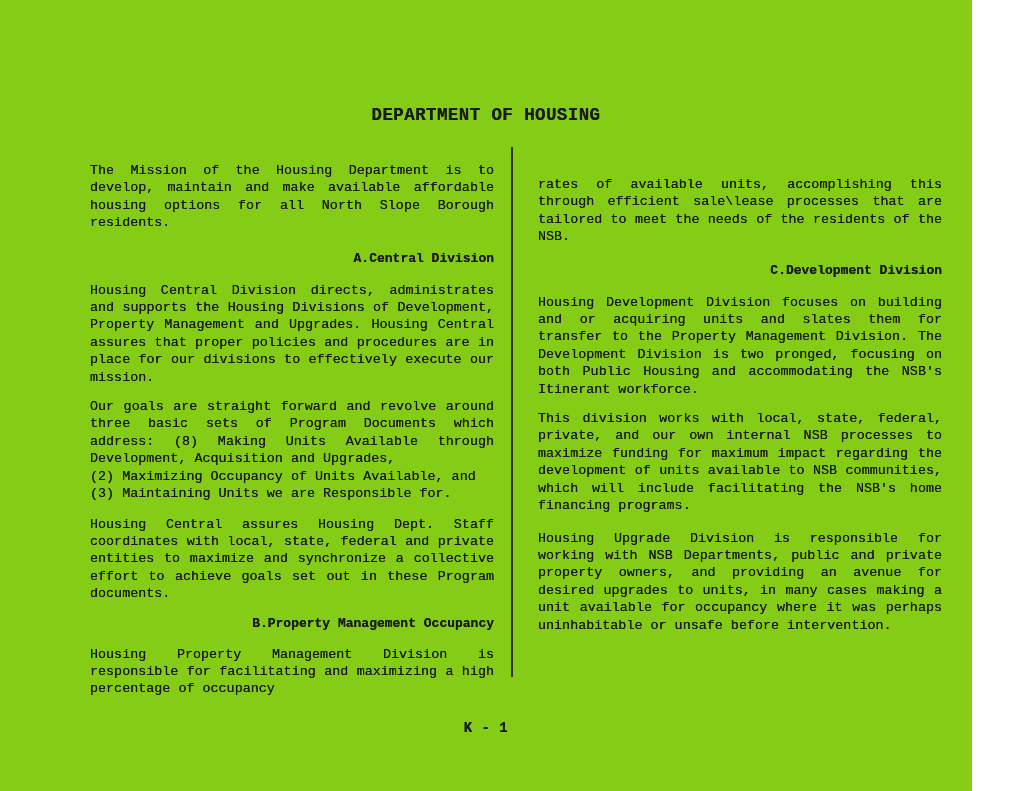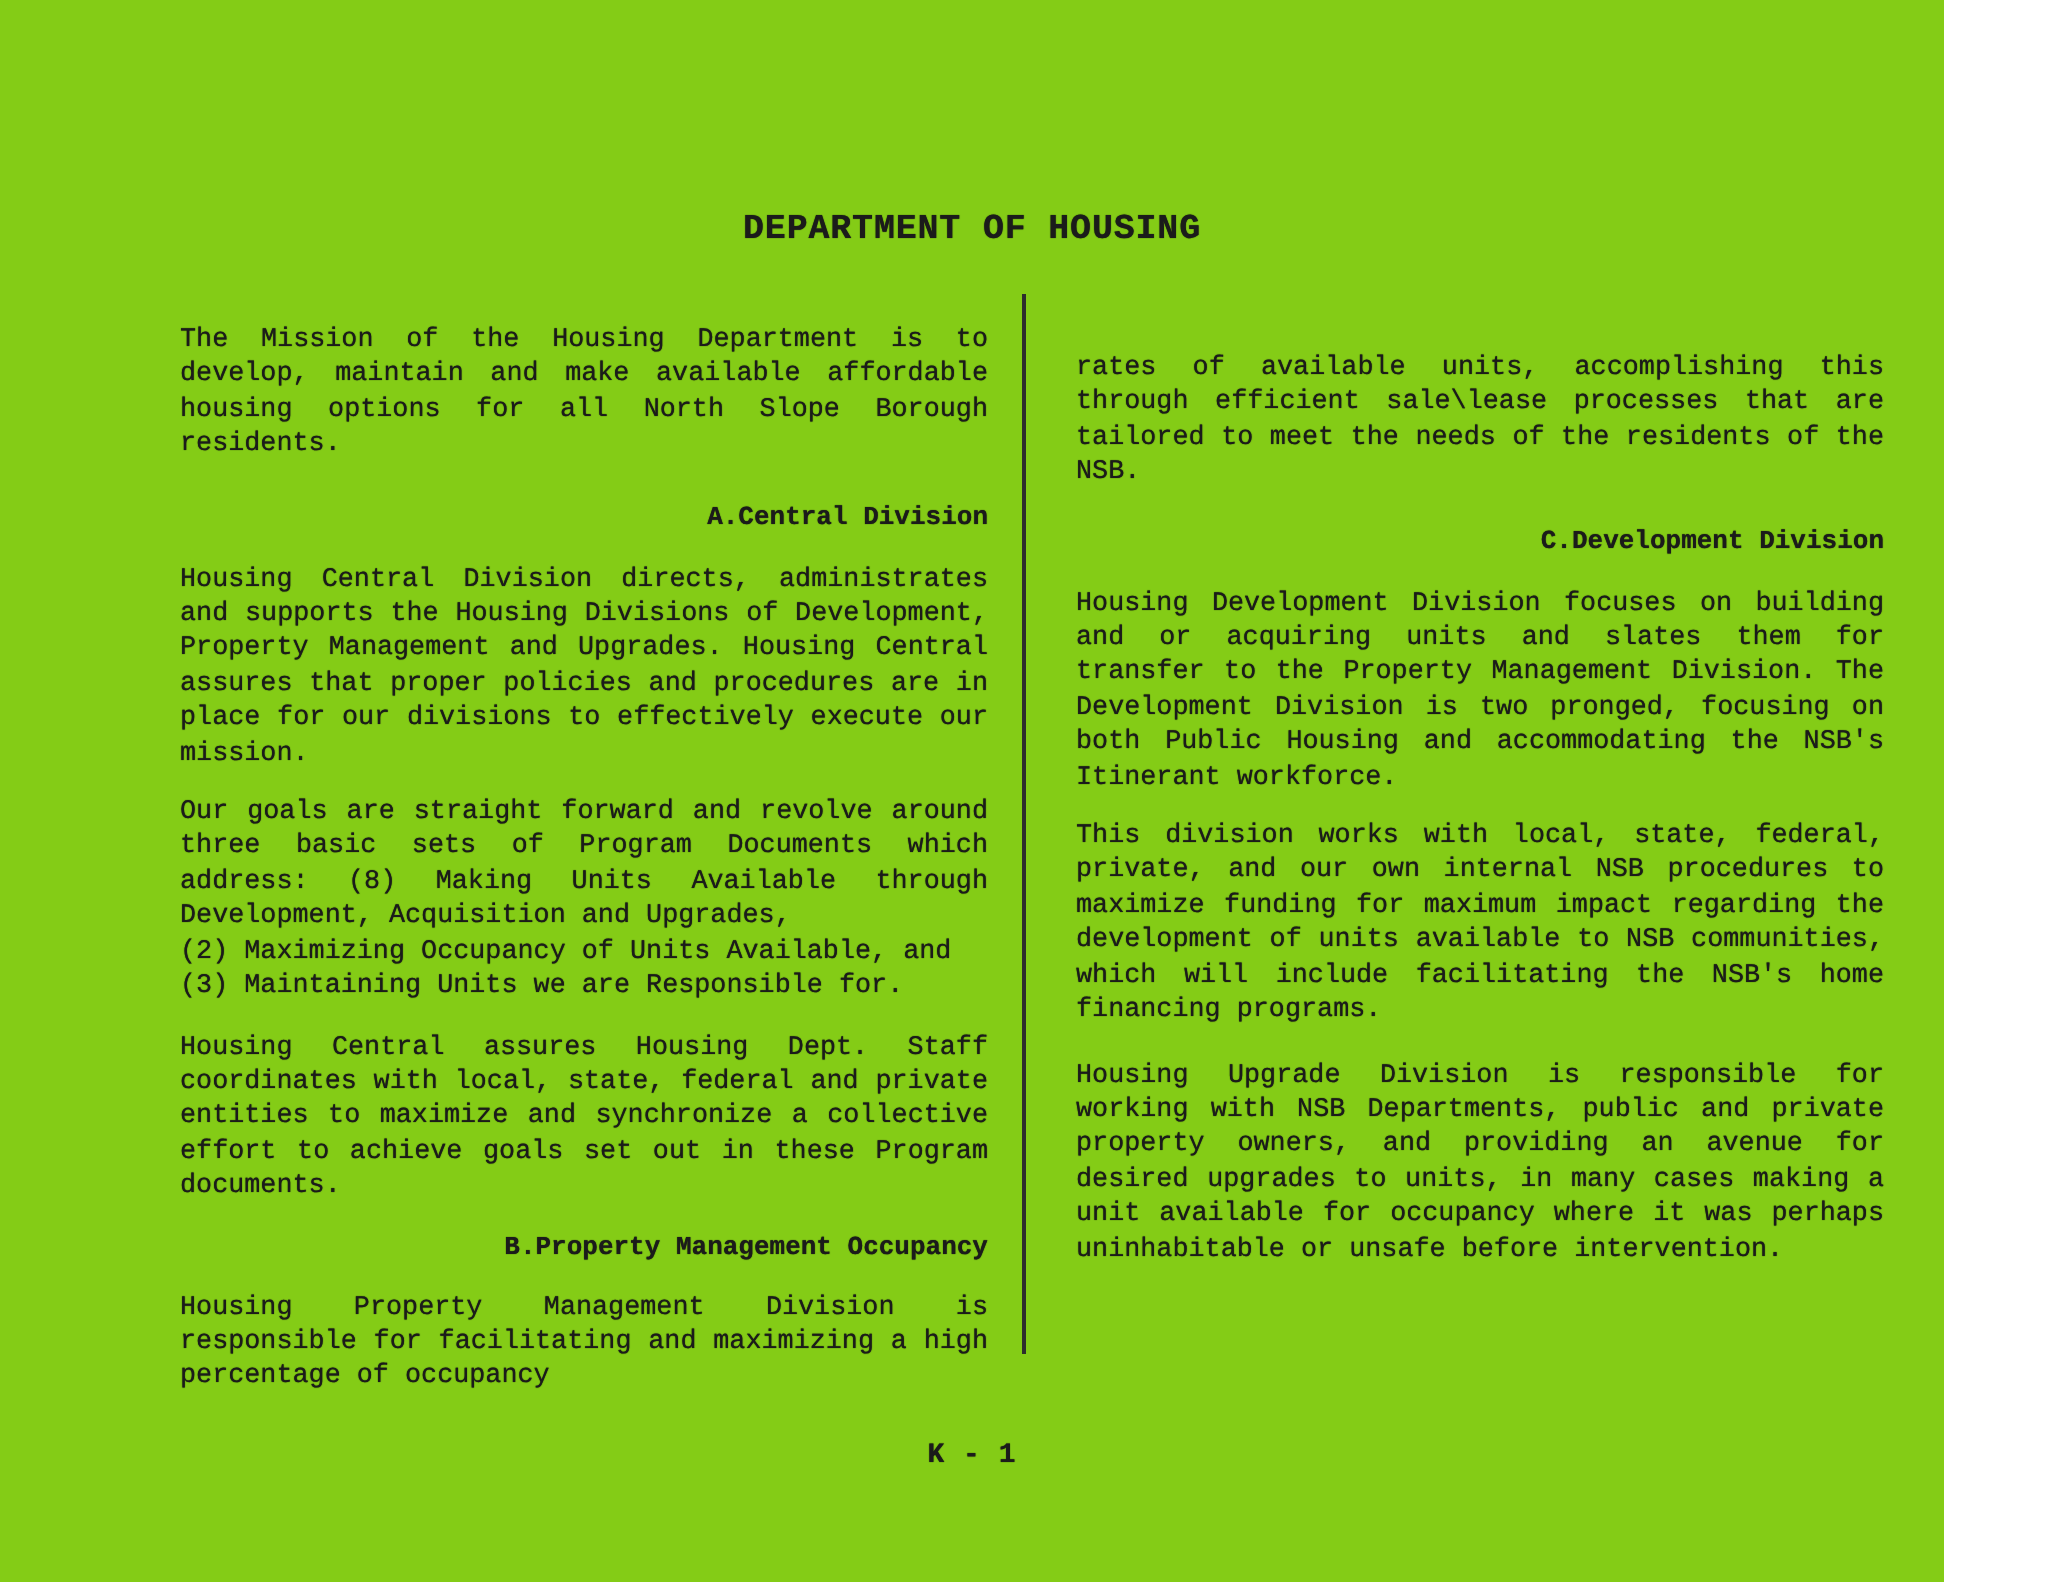--- a/index.html
+++ b/index.html
@@ -125,21 +125,21 @@
   <div class="col col-right fuzz">
 
     <p class="mt3">rates of available units, accomplishing this through efficient sale\lease processes that are tailored to meet the needs of the residents of the NSB.</p>
 
     <div class="sub-heading mt17">
       <span class="sub-num">C.</span><span>Development Division</span>
     </div>
 
     <p class="mt15">Housing Development Division focuses on building and or acquiring units and slates them for transfer to the Property Management Division. The Development Division is two pronged, focusing on both Public Housing and accommodating the NSB's Itinerant workforce.</p>
 
-    <p class="mt12">This division works with local, state, federal, private, and our own internal NSB procedures to maximize funding for maximum impact regarding the development of units available to NSB communities, which will include facilitating the NSB's home financing programs.</p>
+    <p class="mt12">This division works with local, state, federal, private, and our own internal NSB processes to maximize funding for maximum impact regarding the development of units available to NSB communities, which will include facilitating the NSB's home financing programs.</p>
 
 
     <p class="mt15">Housing Upgrade Division is responsible for working with NSB Departments, public and private property owners, and providing an avenue for desired upgrades to units, in many cases making a unit available for occupancy where it was perhaps uninhabitable or unsafe before intervention.</p>
 
   </div>
 
   <div class="page-footer fuzz">K - 1</div>
 
 </div>
 

